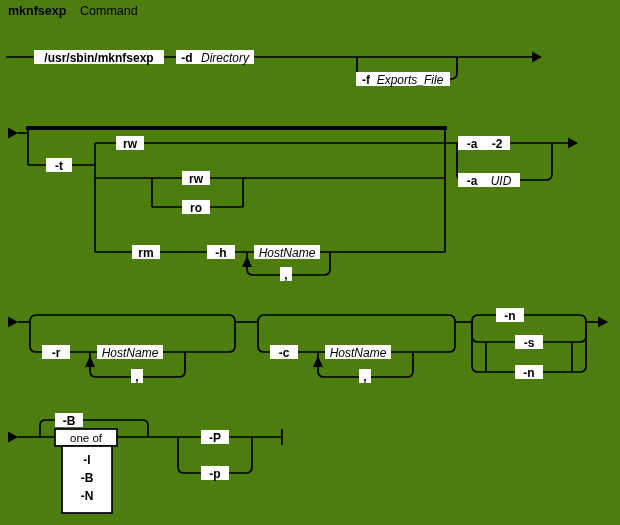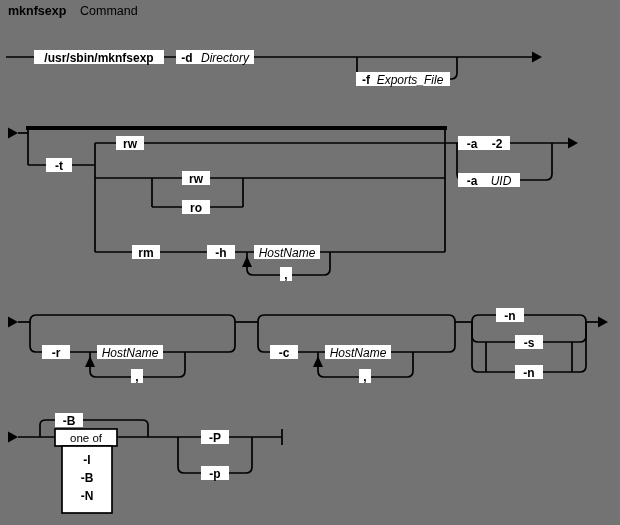--- a/index.html
+++ b/index.html
@@ -1,16 +1,16 @@
 <!DOCTYPE html>
 <html><head>
 <meta charset="utf-8">
 <style>
   html,body{margin:0;padding:0;background:#fff;}
-  #stage{position:relative;width:620px;height:525px;background:#737373;overflow:hidden;}
+  #stage{position:relative;width:620px;height:525px;background:#4d7c0f;overflow:hidden;}
   svg{position:absolute;left:0;top:0;}
   svg text{font-family:"Liberation Sans","DejaVu Sans",sans-serif;font-size:12px;fill:#000;}
   .b{font-weight:bold;}
   .i{font-style:italic;}
   .t{font-size:12.5px;}
   .rail{stroke:#000;stroke-width:1.7;fill:none;}
   .thick{stroke:#000;stroke-width:4.2;fill:none;}
   .arrow{fill:#000;stroke:none;}
   .wbg{fill:#fff;stroke:none;}
   .box{fill:#fff;stroke:#000;stroke-width:1.7;}

